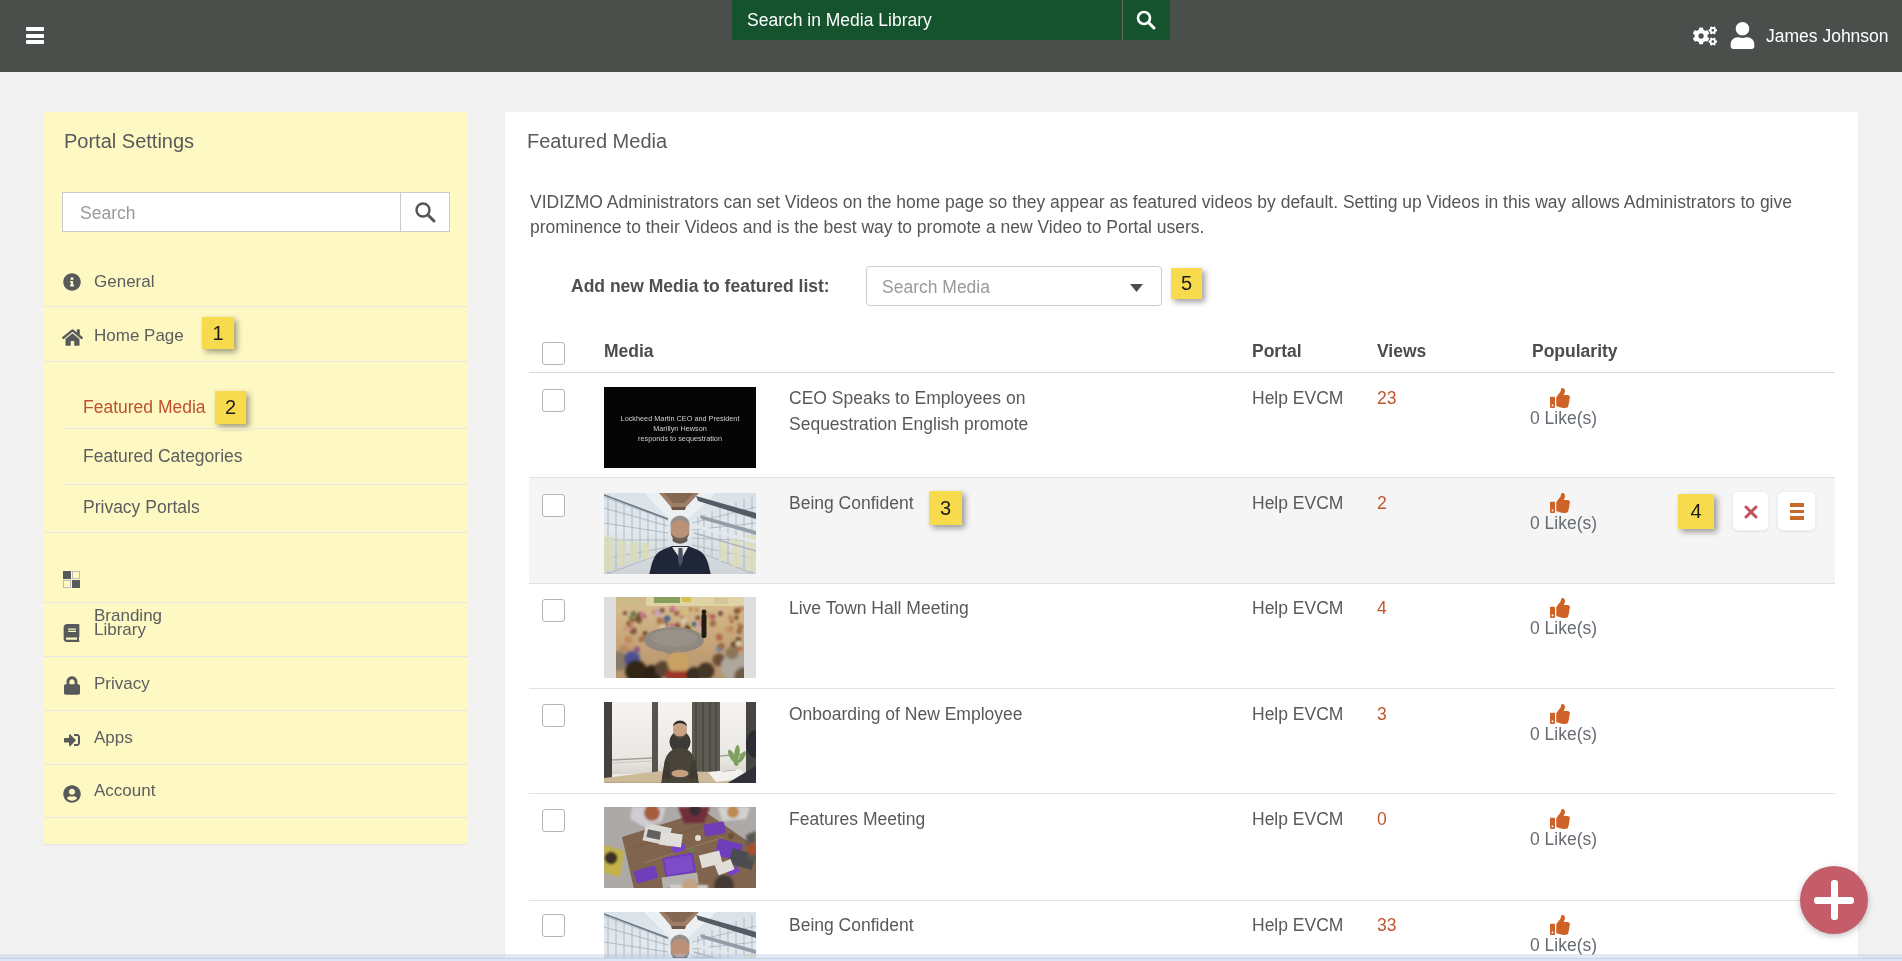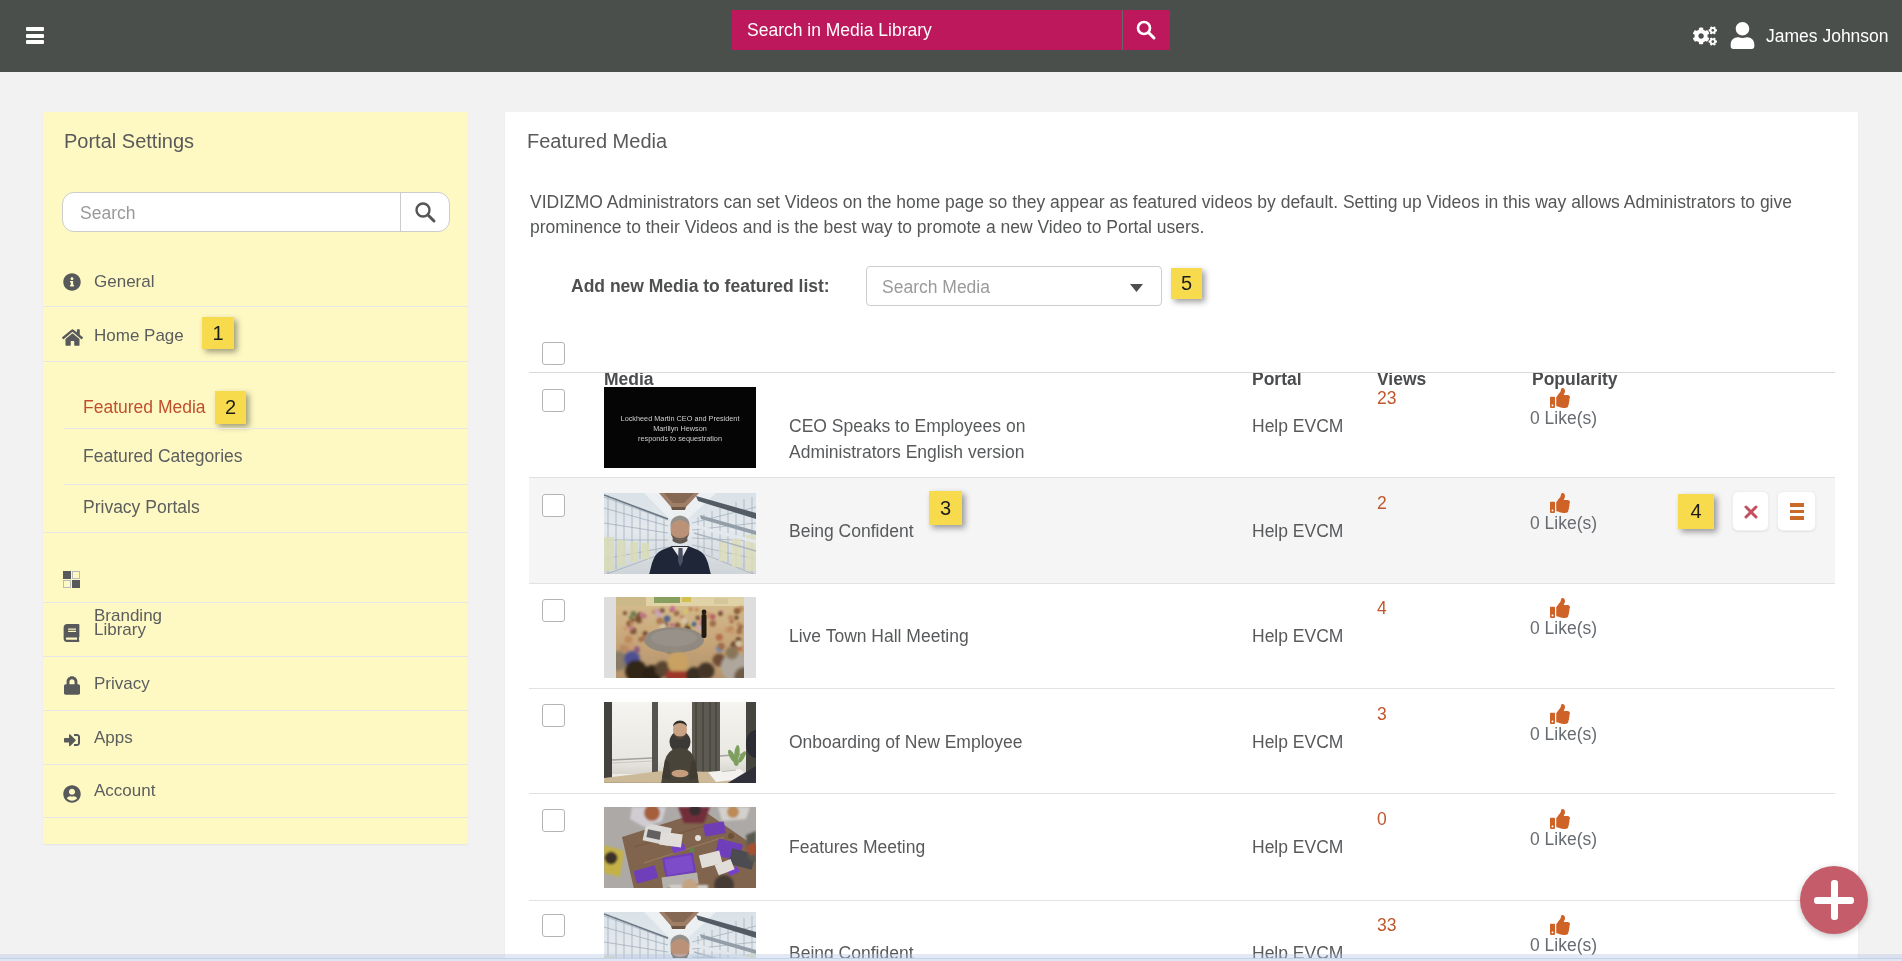--- a/index.html
+++ b/index.html
@@ -4,42 +4,42 @@
 <style>
 * { margin:0; padding:0; box-sizing:border-box; }
 html,body { width:1902px; height:961px; overflow:hidden; }
 body { font-family:"Liberation Sans", sans-serif; background:#f2f2f2; position:relative; }
 .abs { position:absolute; }
 
 
 #navbar { position:absolute; left:0; top:0; width:1902px; height:72px; background:#4b4f4c; }
 #burger { position:absolute; left:26px; top:27px; width:18px; height:17px; }
 #burger div { height:4px; background:#fff; border-radius:1px; margin-bottom:2.5px; }
-#navsearch { position:absolute; left:732px; top:10px; width:438px; height:40px; background:#be185d; }
+#navsearch { position:absolute; left:732px; top:0; width:438px; height:40px; background:#14532d; }
 #navsearch .sep { position:absolute; left:390px; top:0; width:1px; height:40px; background:#656a66; }
 #navsearch input { position:absolute; left:0; top:0; width:390px; height:40px; background:transparent; border:0; outline:none; color:#fff; font-size:17.5px; font-family:"Liberation Sans",sans-serif; padding-left:15px; }
 #navsearch input::placeholder { color:#fdfdfd; opacity:1; }
 
 
 #sidecard { position:absolute; left:43px; top:112px; width:425px; height:732px; background:#fef9c3; border-radius:2px; box-shadow:0 1px 2px rgba(0,0,0,0.06); }
 #maincard { position:absolute; left:505px; top:112px; width:1353px; height:849px; background:#fff; border-radius:2px; box-shadow:0 1px 2px rgba(0,0,0,0.06); }
 
 .h1 { font-size:20px; color:#58595b; }
 .divfull { position:absolute; left:0; width:425px; height:1px; background:#e7e7e7; }
 .divinset { position:absolute; left:21px; width:404px; height:1px; background:#e7e7e7; }
 .sideitem { position:absolute; font-size:17px; color:#5b5d5f; }
 .subitem { position:absolute; left:40px; font-size:17.5px; color:#5b5d5f; }
 
-#sidesearch { position:absolute; left:19px; top:80px; width:388px; height:40px; border:1px solid #ccc; border-radius:12px; background:#fff; }
+#sidesearch { position:absolute; left:19px; top:80px; width:388px; height:40px; border:1px solid #ccc; border-radius:0; background:#fff; }
 #sidesearch .btn { position:absolute; right:0; top:0; width:49px; height:38px; border-left:1px solid #ccc; }
 #sidesearch .ph { position:absolute; left:17px; top:10px; font-size:17.5px; color:#999; }
 
 
 .badge { position:absolute; background:#f8da4d; color:#1c1c1c; font-size:20px; display:flex; align-items:center; justify-content:center; box-shadow:3px 3px 6px rgba(0,0,0,0.38); }
-.cell { position:absolute; font-size:17.5px; color:#57595b;margin-top:28px; }
+.cell { position:absolute; font-size:17.5px; color:#57595b; }
 .views { position:absolute; font-size:17.5px; color:#c0572c; }
 .thumbbox { position:absolute; width:152px; height:81px; overflow:hidden; }
 
 .pop { position:absolute; left:1025px; display:flex; align-items:center;flex-direction:column; }
 .pop .tu { margin-right:8px; }
 .pop .tup { fill:#cf6226; }
 .pop span { font-size:17.5px; color:#676c72; }
 
 
 #fab { position:absolute; left:1800px; top:866px; width:68px; height:68px; border-radius:50%; background:#c55c69; box-shadow:0 2px 6px rgba(0,0,0,0.25); }
@@ -212,21 +212,21 @@
       <svg width="152" height="82" viewBox="0 0 152 82">
           <use href="#meeting"></use>
         </svg>
     </div>
     <div class="thumbbox" style="left:99px;top:800px;" id="t2b">
       <svg width="152" height="82" viewBox="0 0 152 82">
           <use href="#ghouse"></use>
         </svg>
     </div>
 
-    <div class="cell" style="left:284px;top:274px;width:330px;line-height:25.5px;">CEO Speaks to Employees on Administrators English version</div>
+    <div class="cell" style="left:284px;top:274px;width:330px;line-height:25.5px;">CEO Speaks to Employees on Sequestration English promote</div>
     <div class="cell" style="left:284px;top:381px;">Being Confident</div>
     <div class="cell" style="left:284px;top:486px;">Live Town Hall Meeting</div>
     <div class="cell" style="left:284px;top:592px;">Onboarding of New Employee</div>
     <div class="cell" style="left:284px;top:697px;">Features Meeting</div>
     <div class="cell" style="left:284px;top:803px;">Being Confident</div>
 
     <div class="badge" style="left:424px;top:379px;width:33px;height:34px;">3</div>
     <div class="badge" style="left:1173px;top:382px;width:36px;height:35px;">4</div>
 
     <div class="abs" style="left:1227px;top:379px;width:37px;height:40px;background:#fff;border:1px solid #efefef;border-radius:6px;box-shadow:0 1px 2px rgba(0,0,0,0.08);">

